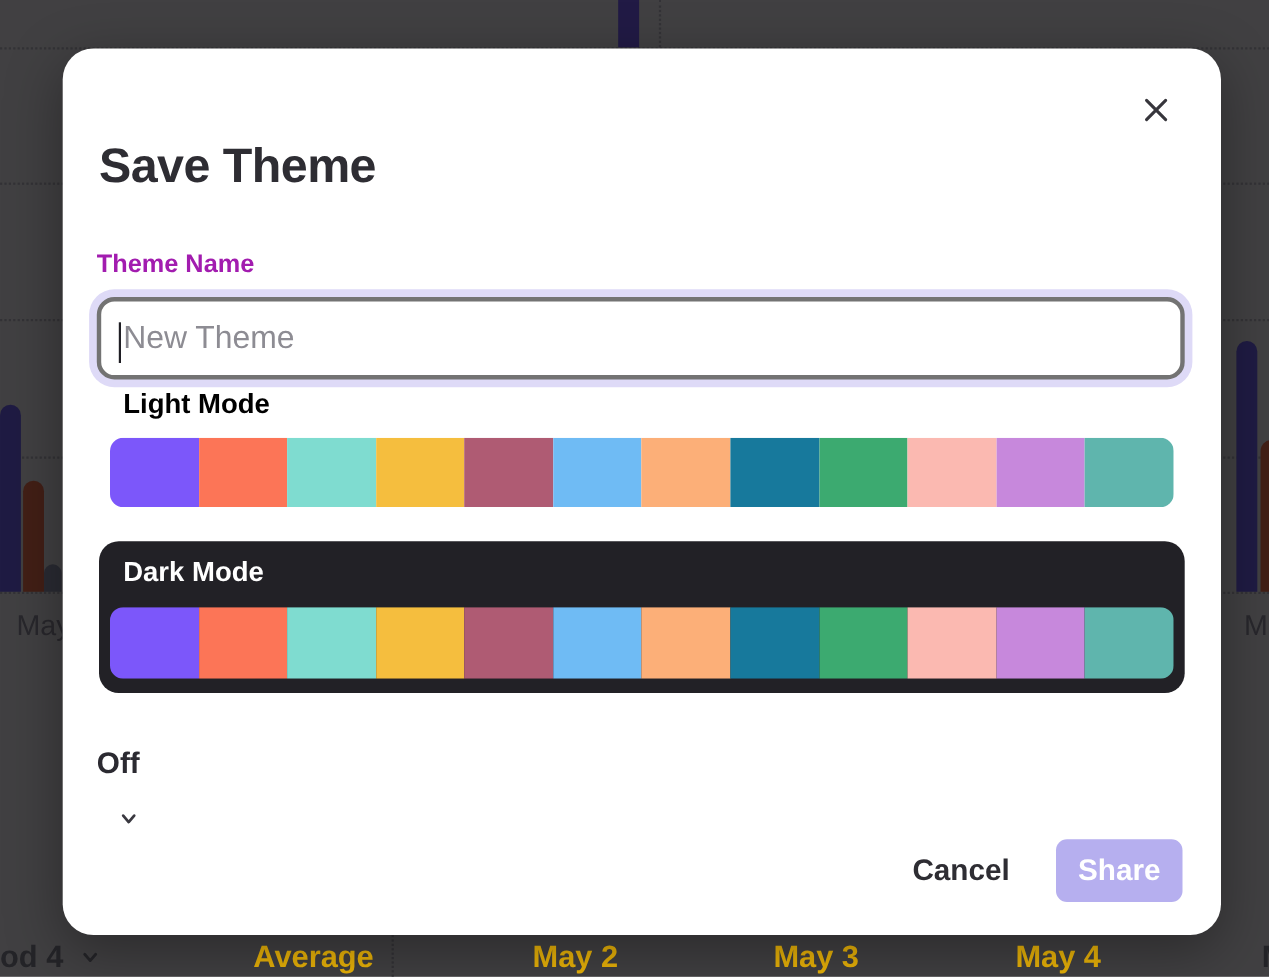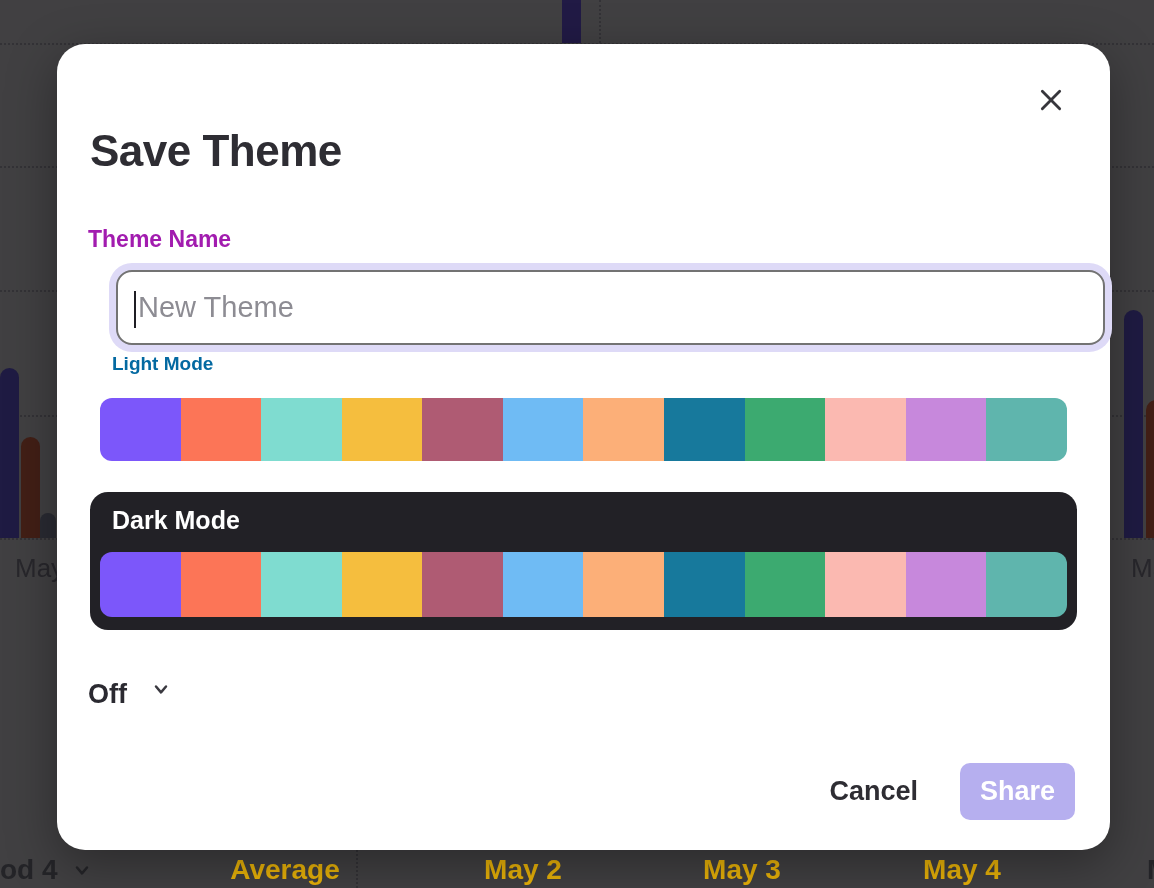--- a/index.html
+++ b/index.html
@@ -35,55 +35,54 @@
   .modal-title {
     position:absolute; left:33px; top:82px;
     font-size:44px; font-weight:700; color:#2E2D33; letter-spacing:-0.5px;
   }
   .field-label {
     position:absolute; left:31px; top:182px;
     font-size:23px; font-weight:600; color:#a21caf;
   }
   .input-wrap {
     position:absolute; left:31px; top:226px; width:989px; height:75px;
-    background:#fff; border:2px solid #737373; border-radius:16px;
+    background:#fff; border:4px solid #737373; border-radius:16px;
     box-shadow:0 0 0 7px #DEDAF7;
-    margin-left:28px;
   }
   .input-wrap input {
     width:100%; height:100%; border:none; outline:none; background:transparent;
     border-radius:14px; padding:0 20px 0 20px;
     font-family:"Liberation Sans", sans-serif; font-size:29px; color:#2E2D33;
   }
   .input-wrap input::placeholder { color:#8D8C93; opacity:1; }
   .caret { position:absolute; left:16px; top:19px; width:2px; height:37px; background:#1F1E24; }
   .section-label {
     position:absolute; left:55px; top:309px;
-    font-size:19px; font-weight:700; color:#0369a1;
+    font-size:25px; font-weight:700; color:#000000;
   }
   .strip {
     display:flex; overflow:hidden; border-radius:12px;
   }
   .strip-light { position:absolute; left:43px; top:354px; width:967px; height:63px; }
   .swatch { flex:1 1 0; }
   .dark-card {
     position:absolute; left:33px; top:448px; width:987px; height:138px;
     background:#222126; border-radius:18px;
   }
   .dark-card .dark-title {
     position:absolute; left:22px; top:14px;
     font-size:25px; font-weight:700; color:#FFFFFF;
   }
   .strip-dark { position:absolute; left:10px; top:60px; width:967px; height:65px; }
   .access-row {
     position:absolute; left:31px; top:635px; width:989px;
     display:flex; justify-content:space-between; align-items:center;
   }
   .access-label { font-size:27px; font-weight:400; color:#2B2A30; }
-  .access-select { display:flex; align-items:flex-start; gap:24px; background:none; border:none; cursor:pointer; padding:0; }
+  .access-select { display:flex; align-items:flex-end; gap:24px; background:none; border:none; cursor:pointer; padding:0;flex-direction:column; }
   .access-value { font-size:27px; font-weight:600; color:#2B2A31; font-family:"Liberation Sans", sans-serif; }
   .chev { width:20px; height:20px; stroke:#3A3940; stroke-width:3; fill:none; stroke-linecap:round; stroke-linejoin:round; }
   .btn-row {
     position:absolute; right:35px; top:719px; height:57px;
     display:flex; gap:42px;
   }
   .cancel-btn {
     background:none; border:none; cursor:pointer;
     font-family:"Liberation Sans", sans-serif; font-size:27px; font-weight:600; color:#2E2D33;
   }

